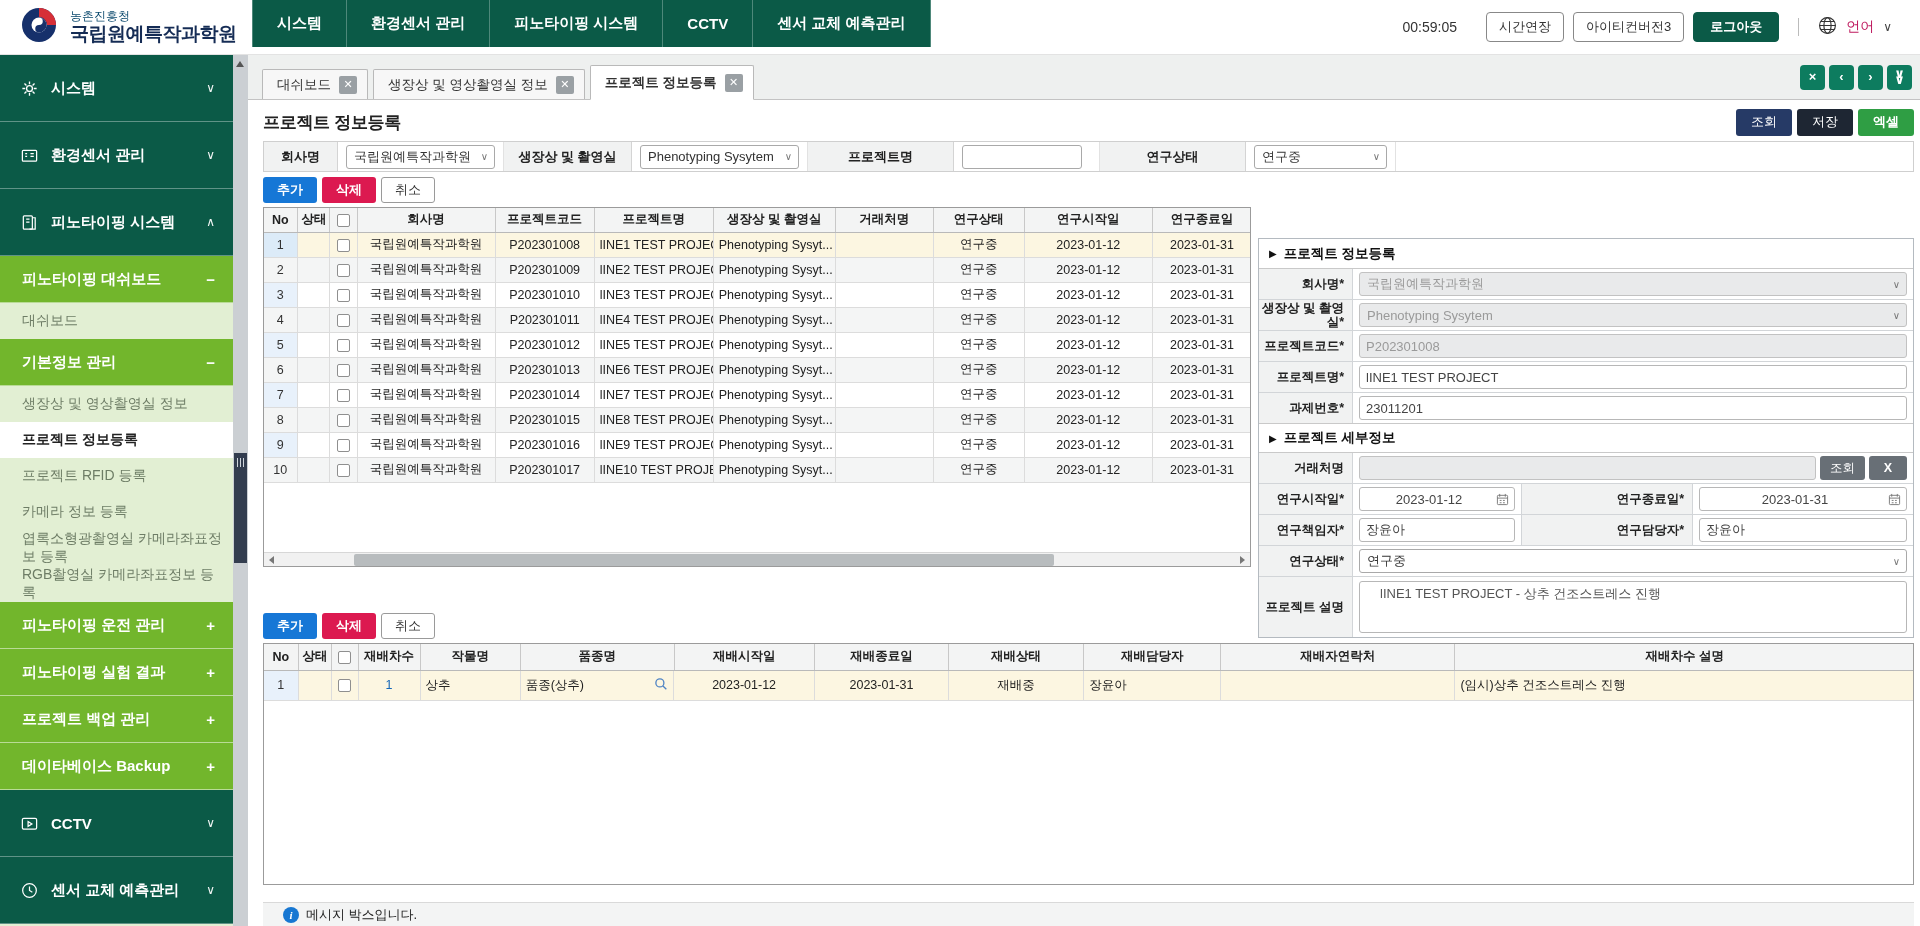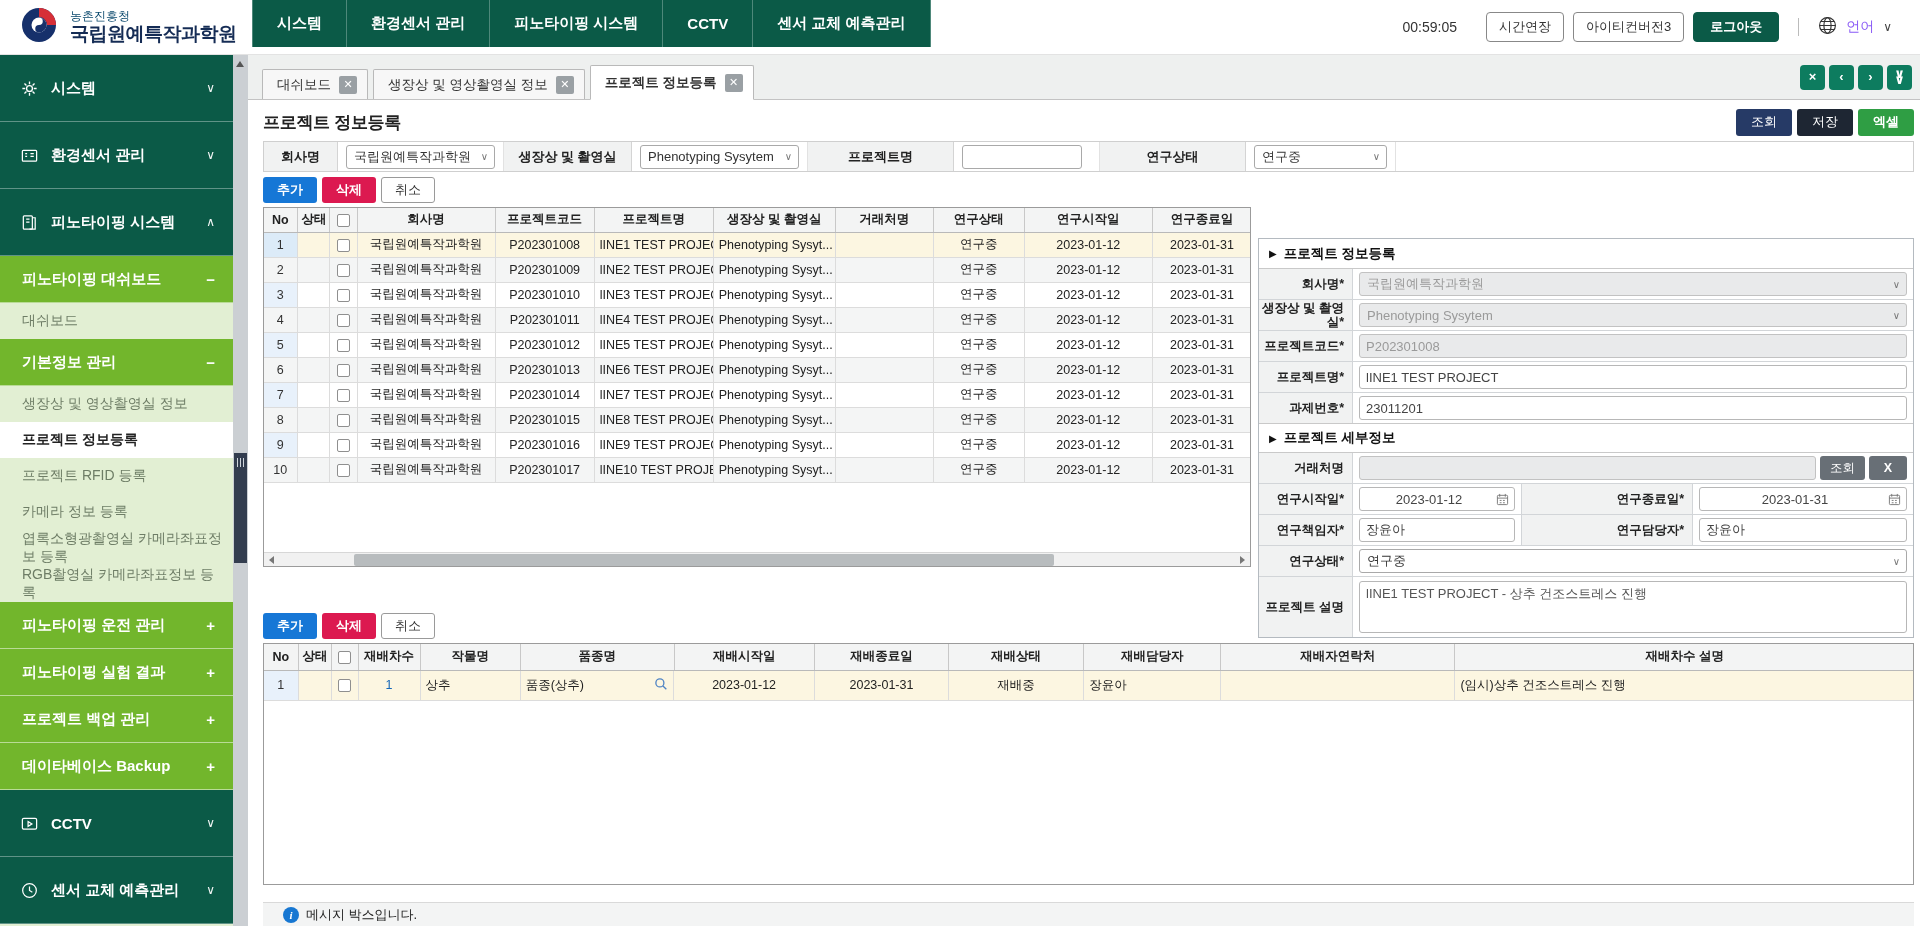--- a/index.html
+++ b/index.html
@@ -12,21 +12,21 @@
   .logo-txt .l1 { font-size:12px; color:#0c4a6e; display:block; line-height:14px; }
   .logo-txt .l2 { font-size:19px; color:#152c55; font-weight:700; display:block; line-height:22px; letter-spacing:-0.5px; }
   .mainnav { display:flex; align-items:stretch; height:47px; flex:0 0 auto; }
   .nav-item { background:#0b5a47; color:#fff; font-size:15px; font-weight:700; display:flex; align-items:center; justify-content:center; padding:0 24px; border-right:1px solid rgba(255,255,255,.28); cursor:pointer; }
   .nav-item:first-child { border-left:1px solid rgba(255,255,255,.28); }
   .top-right { margin-left:auto; display:flex; align-items:center; gap:9px; padding-right:28px; }
   .timer { font-size:14px; color:#333; margin-right:20px; }
   .tb-btn { height:30px; padding:0 12px; background:#fff; border:1px solid #888; border-radius:4px; font-size:13px; color:#333; cursor:pointer; }
   .tb-btn.green { background:#0b5a47; color:#fff; border-color:#0b5a47; font-weight:700; padding:0 16px; }
   .vdiv { width:1px; height:18px; background:#bbb; margin:0 10px; }
-  .lang { font-size:14px; color:#8b5cf6; }
+  .lang { font-size:14px; color:#be185d; }
   .lang-chev { font-size:12px; color:#444; }
 
   
   .body { display:flex; height:871px; align-items:stretch; }
 
   
   .sidebar { width:233px; flex:0 0 auto; background:#e2efd3; overflow:hidden; }
   .sb-group { height:67px; background:#0b5a47; color:#fff; display:flex; align-items:center; padding:0 18px 0 20px; gap:12px; border-bottom:1px solid rgba(255,255,255,.35); cursor:pointer; }
   .sb-group .sb-lbl { font-size:15px; font-weight:600; flex:1; }
   .sb-chev { font-size:12px; opacity:.95; }
@@ -109,21 +109,21 @@
   .frm-label.mid { width:172px; border-left:1px solid #d2d5d8;padding-left:42px; }
   .frm-field { flex:1; display:flex; align-items:center; padding:3px 6px; min-width:0; }
   .frm-field.fix { flex:0 0 168px; }
   .inp { height:24px; border:1px solid #b7b7b7; border-radius:3px; background:#fff; font-size:13px; color:#444; padding:0 6px; width:100%; }
   .inp.dis, .sel.dis { background:#e9eaeb; color:#9a9a9a; border-color:#c2c2c2; }
   .date-wrap { position:relative; width:100%; }
   .date-wrap .inp { text-align:center; padding-right:22px; }
   .date-wrap svg { position:absolute; right:6px; top:6px; }
   .mini-btn { height:24px; border:none; border-radius:3px; background:#686f76; color:#fff; font-size:12.5px; margin-left:4px; cursor:pointer; }
   .mini-btn.w1 { width:54px; } .mini-btn.w2 { width:46px; font-weight:700; }
-  .txa { width:100%; height:52px; border:1px solid #b7b7b7; border-radius:3px; font-size:13px; color:#555; padding:3px 6px; resize:none; background:#fff; }
+  .txa { width:100%; height:52px; border:1px solid #b7b7b7; border-radius:3px; font-size:13px; color:#555; padding:3px 20px; resize:none; background:#fff; }
   .frm-row.tall { min-height:60px; }
 
   
   .lower { margin-top:6px; }
   .crop-box { width:1651px; border:1px solid #9b9b9b; background:#fff; height:242px; overflow:hidden; }
   table.grid th.crop-h { height:26px; }
   table.grid td.crop-c { height:30px; }
   tr.crop-row td { background:#fcf6e1; }
   tr.crop-row td.c-no { background:#e8f1fb; }
   .order-num { color:#1467b8; }

